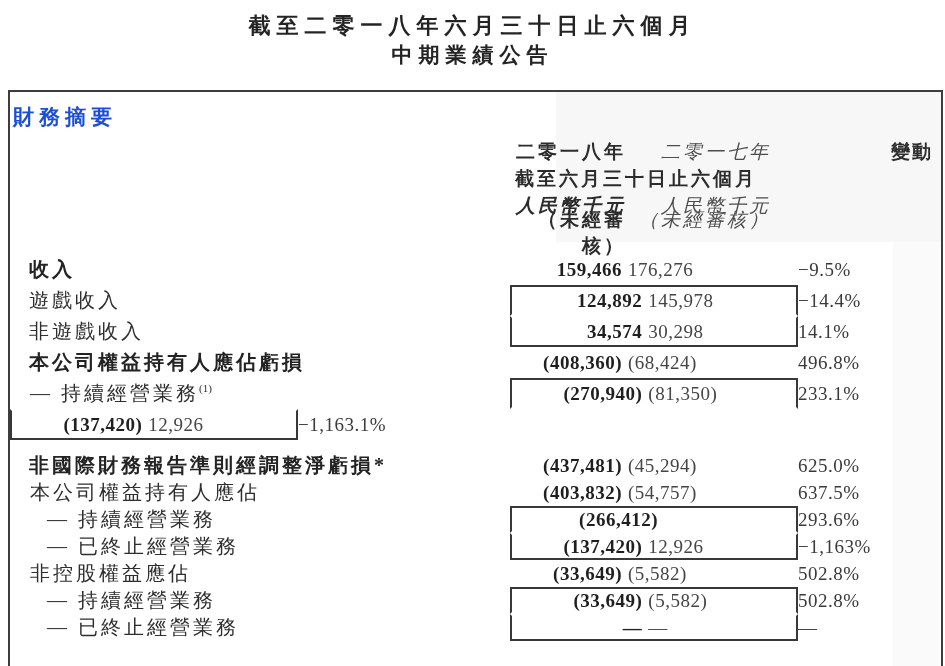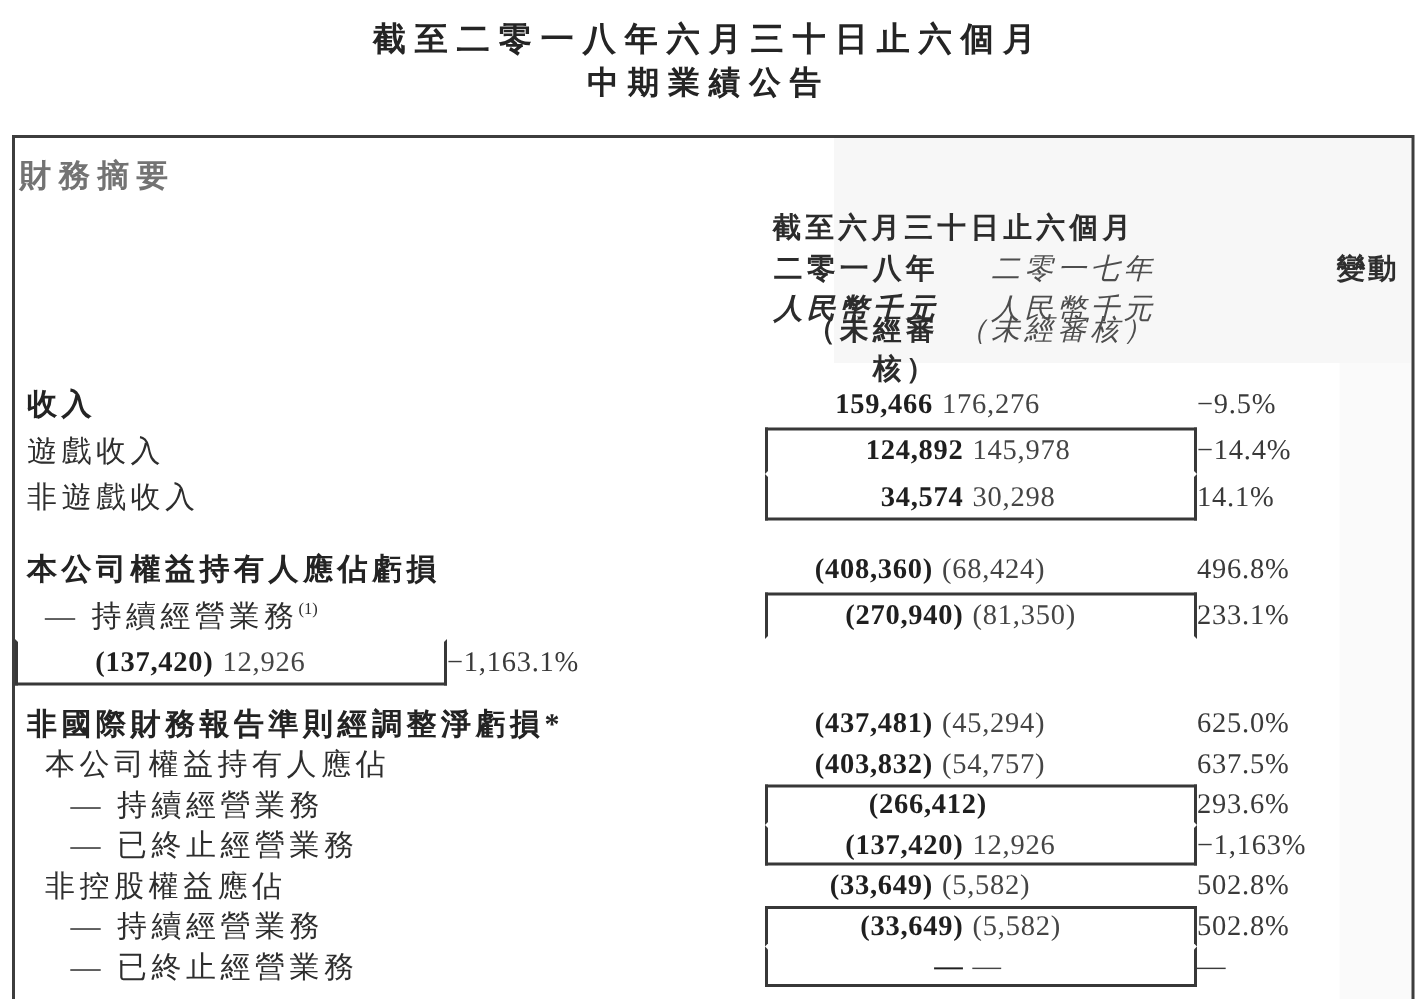--- a/index.html
+++ b/index.html
@@ -16,21 +16,21 @@
   
   .shade-a{position:absolute;left:556px;top:92px;width:385px;height:150px;background:rgba(0,0,0,0.032);}
   .shade-b{position:absolute;left:893px;top:242px;width:50px;height:424px;background:rgba(0,0,0,0.018);}
   
   .summary-box{
     position:absolute; left:8px; top:90px; width:935px; height:610px;
     border:2px solid #3d3d3d; box-sizing:border-box; background:transparent;
   }
   .summary-heading{
     padding:12px 0 0 3px; font-size:21px; font-weight:bold; letter-spacing:5px;
-    height:34px; line-height:26px; color:#737373;
+    height:34px; line-height:26px; color:#1d4ed8;
   }
   
   .hdr{ display:flex; align-items:center; }
   .hdr .hl-label{ flex:1; }
   .hdr .hwrap{ width:288px; box-sizing:border-box; display:flex; }
   .hdr .hchange{ width:143px; box-sizing:border-box; text-align:right; padding-right:8px; }
   .hline-span{ height:27px; }
   .hline{ height:27px; }
   .span-head{
     width:288px; text-align:center; transform:translateX(-18px);
@@ -39,28 +39,28 @@
   .h18{ width:118px; text-align:right; box-sizing:border-box; padding-right:2px;
         font-size:19px; letter-spacing:3px; font-weight:bold; color:#2c2c2c;}
   .h17{ width:170px; text-align:right; box-sizing:border-box; padding-right:27px;
         font-size:19px; letter-spacing:3px; font-style:italic; font-weight:normal; color:#4d4d4d;}
   .h18.unit{ font-style:italic; }
   .h17.unit{ }
   .hchange{ font-size:19px; letter-spacing:2px; font-weight:bold; color:#2e2e2e; }
   
   .rows{ margin-top:8px; }
   .section{ }
-  .section.s2{ margin-top:17px; }
+  .section.s2{ }
   .section.s3{ margin-top:12px; }
   .row{ display:flex; align-items:center; }
   .section.s1 .row,.section.s2 .row{ height:31px; }
   .section.s3 .row{ height:27px; }
   .cell{ box-sizing:border-box; }
   .label{ flex:1; font-size:20px; letter-spacing:3px; white-space:nowrap;
-          color:#2e2e2e; padding-left:8px; }
+          color:#2e2e2e; padding-left:19px; }
   .label.lvl1{ padding-left:20px; }
   .label.lvl2{ padding-left:37px; }
   .row.bold .label{ font-weight:bold; color:#232323; }
   .fn{ font-size:11px; letter-spacing:0; vertical-align:super; line-height:0; }
   .valwrap{ width:288px; display:flex; align-self:stretch; align-items:center;
             box-sizing:border-box; border:2px solid transparent; }
   .valwrap.boxed{ border-left-color:#383838; border-right-color:#383838;padding-left:36px; }
   .valwrap.box-top{ border-top-color:#383838; }
   .valwrap.box-bottom{ border-bottom-color:#383838; }
   .v2018{ width:116px; text-align:right; padding-right:6px; font-size:19px;
@@ -77,34 +77,34 @@
   <div class="t1">截至二零一八年六月三十日止六個月</div>
   <div class="t2">中期業績公告</div>
 </div>
 
 <div class="shade-a"></div>
 <div class="shade-b"></div>
 
 <div class="summary-box">
   <div class="summary-heading">財務摘要</div>
 
-  <div class="hdr hline-span">
-    <div class="hl-label"></div>
-    <div class="hwrap">
-        <div class="span-head">截至六月三十日止六個月</div>
-      </div>
-    <div class="hchange"></div>
-  </div>
   <div class="hdr hline">
     <div class="hl-label"></div>
     <div class="hwrap">
       <div class="h18">二零一八年</div>
       <div class="h17">二零一七年</div>
     </div>
     <div class="hchange">變動</div>
+  </div>
+  <div class="hdr hline-span">
+    <div class="hl-label"></div>
+    <div class="hwrap">
+        <div class="span-head">截至六月三十日止六個月</div>
+      </div>
+    <div class="hchange"></div>
   </div>
   <div class="hdr hline">
     <div class="hl-label"></div>
     <div class="hwrap">
       <div class="h18 unit">人民幣千元</div>
       <div class="h17 unit">人民幣千元</div>
     </div>
     <div class="hchange"></div>
   </div>
   <div class="hdr hline">

